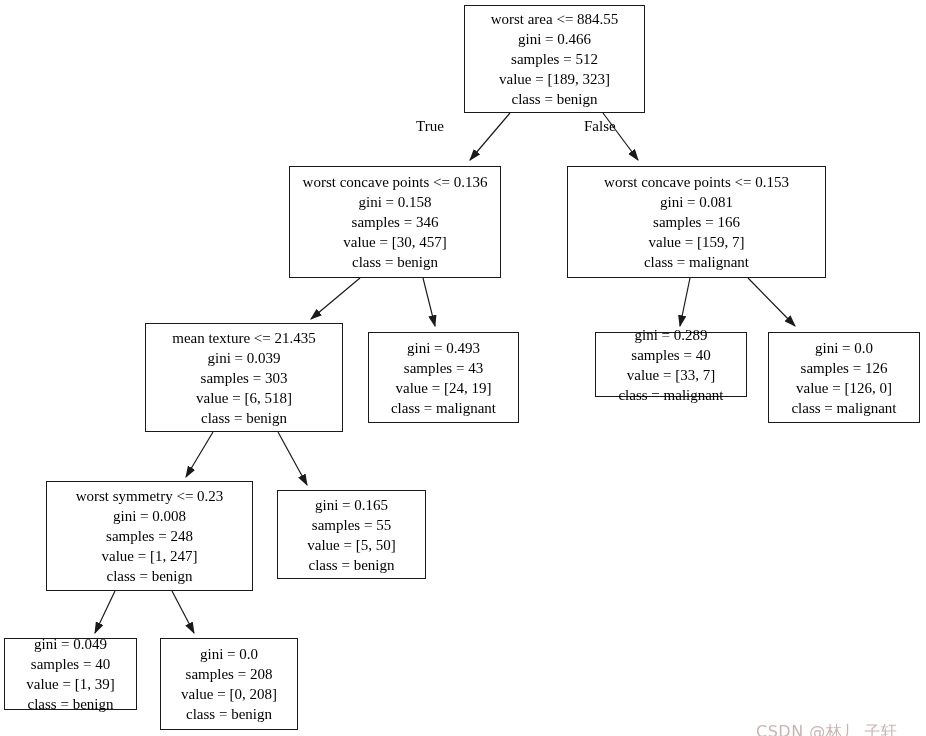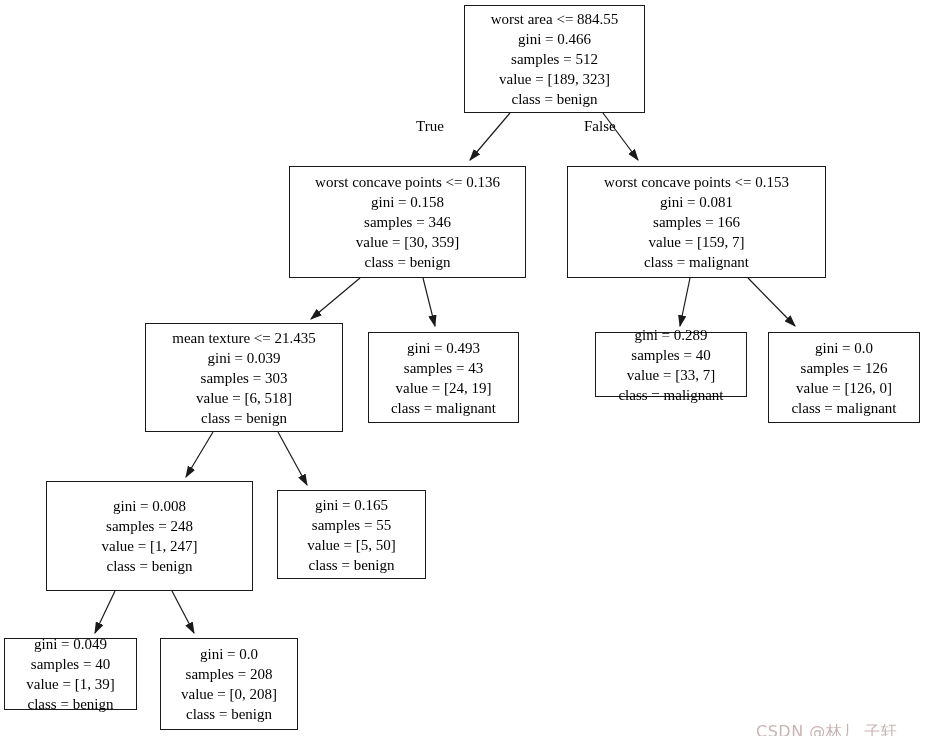--- a/index.html
+++ b/index.html
@@ -67,25 +67,25 @@
   <div class="edge-label" style="left:584px;top:118px">False</div>
 
   <div class="node" style="left:464px;top:5px;width:181px;height:108px">
     <div>worst area &lt;= 884.55</div>
     <div>gini = 0.466</div>
     <div>samples = 512</div>
     <div>value = [189, 323]</div>
     <div>class = benign</div>
   </div>
 
-  <div class="node" style="left:289px;top:166px;width:237px;height:112px">
+  <div class="node" style="left:289px;top:166px;width:212px;height:112px">
     <div>worst concave points &lt;= 0.136</div>
     <div>gini = 0.158</div>
     <div>samples = 346</div>
-    <div>value = [30, 359]</div>
+    <div>value = [30, 457]</div>
     <div>class = benign</div>
   </div>
 
   <div class="node" style="left:567px;top:166px;width:259px;height:112px">
     <div>worst concave points &lt;= 0.153</div>
     <div>gini = 0.081</div>
     <div>samples = 166</div>
     <div>value = [159, 7]</div>
     <div>class = malignant</div>
   </div>
@@ -113,20 +113,21 @@
   </div>
 
   <div class="node" style="left:768px;top:332px;width:152px;height:91px">
     <div>gini = 0.0</div>
     <div>samples = 126</div>
     <div>value = [126, 0]</div>
     <div>class = malignant</div>
   </div>
 
   <div class="node" style="left:46px;top:481px;width:207px;height:110px">
+    <div>worst symmetry &lt;= 0.23</div>
     <div>gini = 0.008</div>
     <div>samples = 248</div>
     <div>value = [1, 247]</div>
     <div>class = benign</div>
   </div>
 
   <div class="node" style="left:277px;top:490px;width:149px;height:89px">
     <div>gini = 0.165</div>
     <div>samples = 55</div>
     <div>value = [5, 50]</div>

